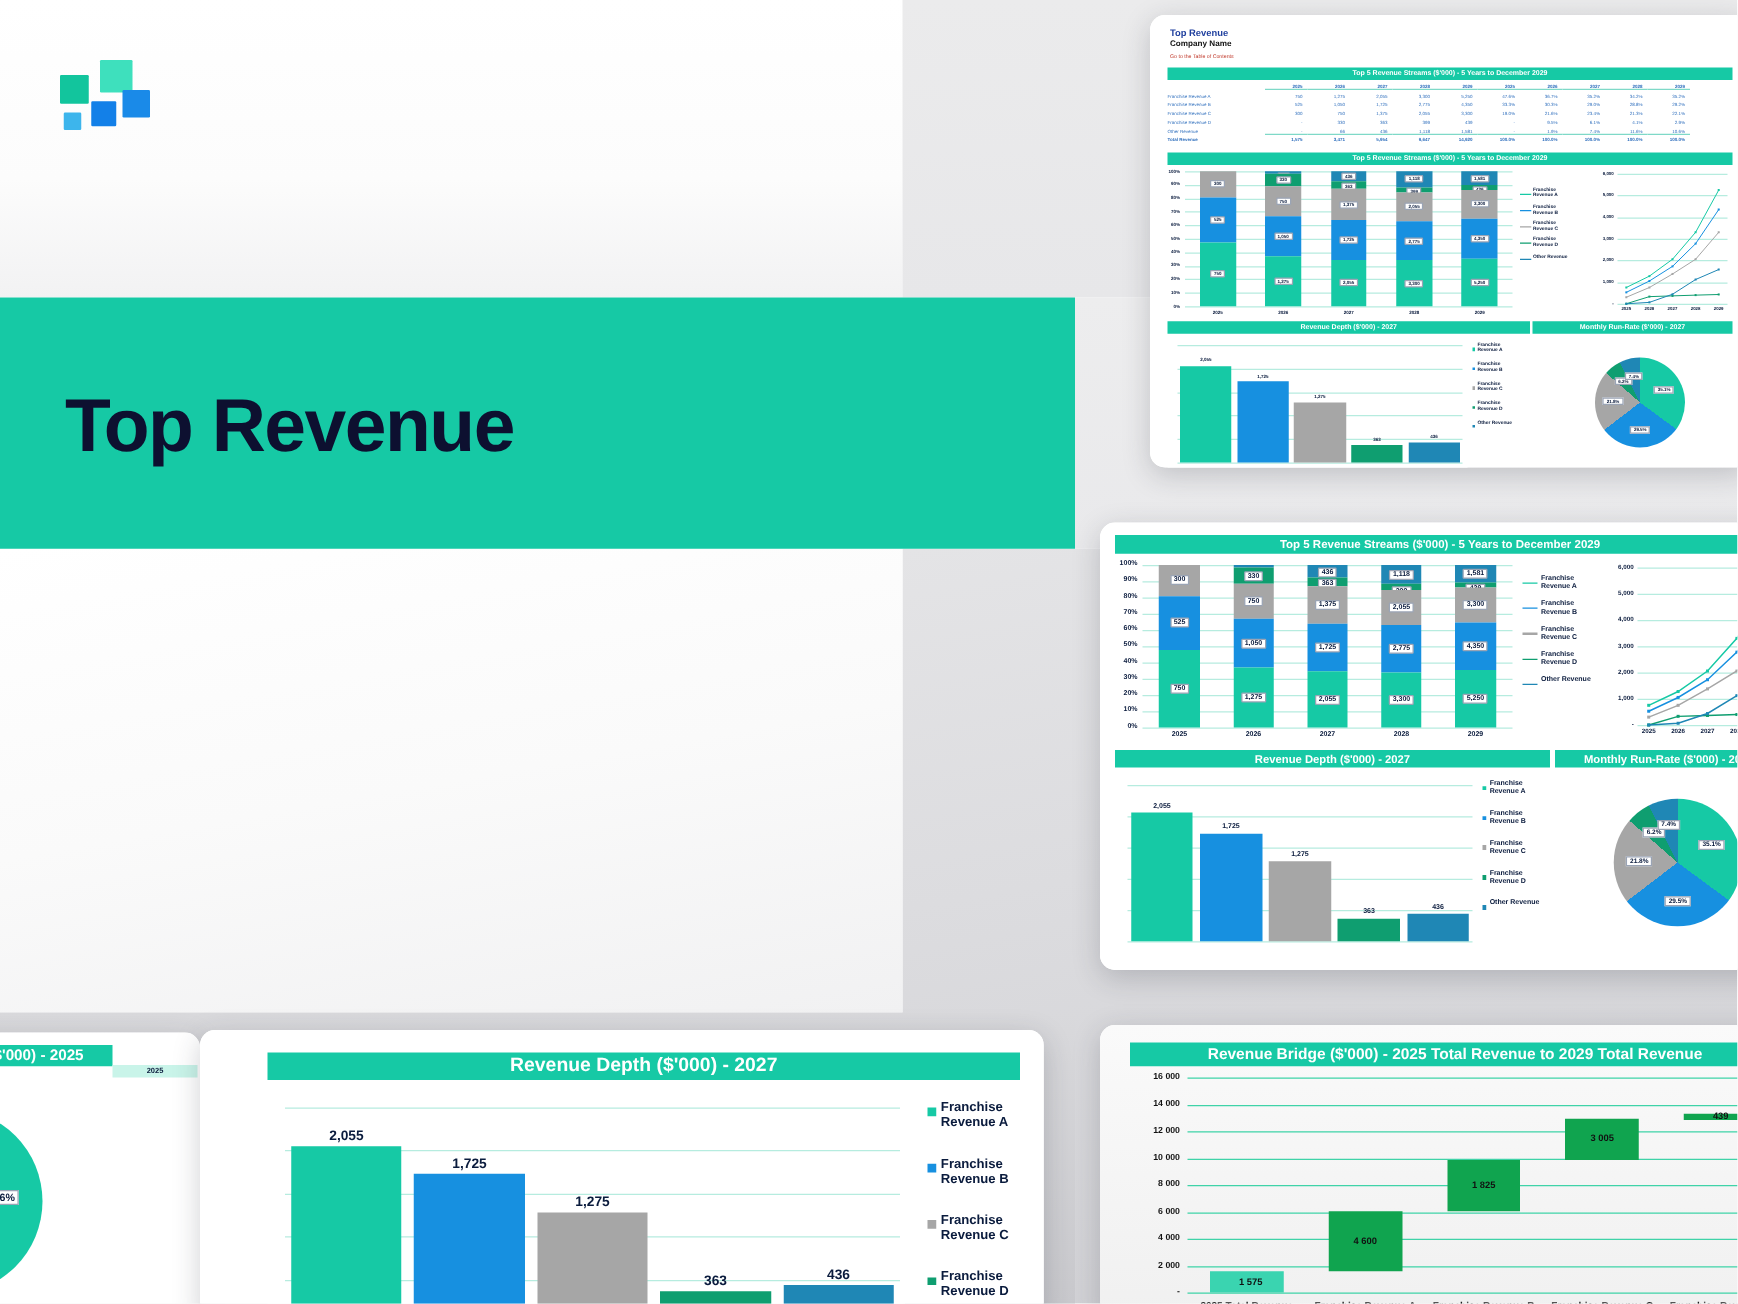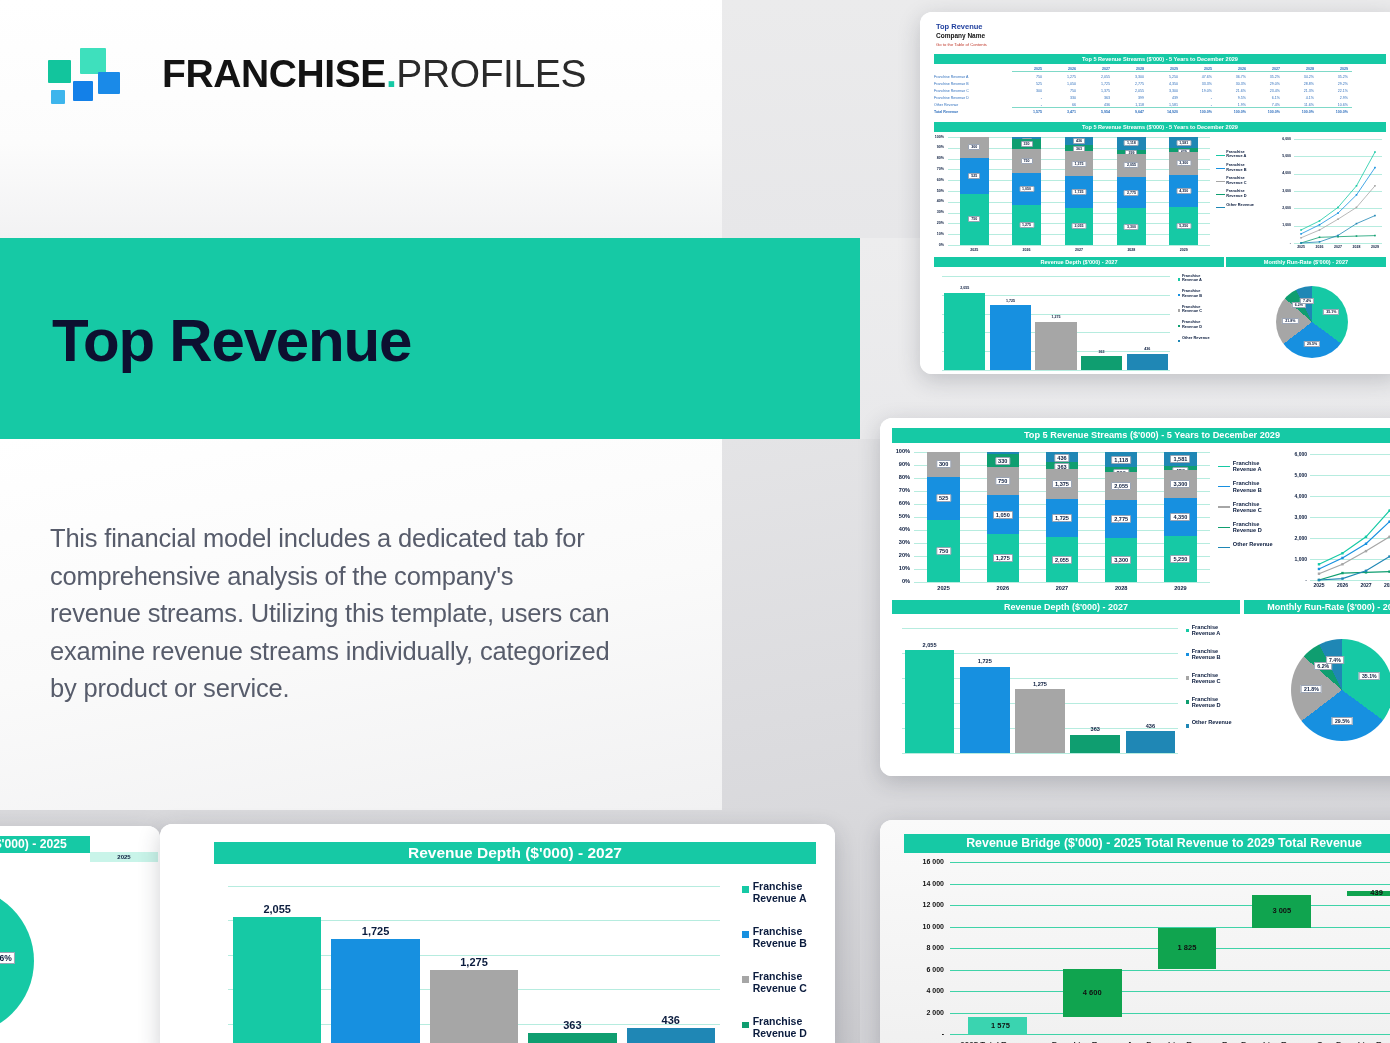--- a/index.html
+++ b/index.html
@@ -147,28 +147,24 @@
   <div class="bg-teal-band"></div>
 
   <div class="logo-wrap">
     <div class="logo-marks">
       <div class="sq" style="left:2px;  top:14px; width:23px; height:23px; background:#12c59d;"></div>
       <div class="sq" style="left:34px; top:2px;  width:26px; height:26px; background:#3ee0bd;"></div>
       <div class="sq" style="left:27px; top:35px; width:20px; height:20px; background:#1380e8;"></div>
       <div class="sq" style="left:52px; top:26px; width:22px; height:22px; background:#1a8ae8;"></div>
       <div class="sq" style="left:5px;  top:44px; width:14px; height:14px; background:#3db5ec;"></div>
     </div>
-    <div class="logo-text">
-      <span class="bold">FRANCHISE</span><span class="dot">.</span><span class="light">PROFILES</span>
-    </div>
   </div>
 
   <div class="title">Top Revenue</div>
 
-  <div class="para">This financial model includes a dedicated tab for comprehensive analysis of the company's revenue streams. Utilizing this template, users can examine revenue streams individually, categorized by product or service.</div>
 
   <div class="card" style="left:920px; top:12px; width:480px; height:362px;">
     <div class="sheet">
 
       <div class="sheet-title" style="left:16px; top:10px; font-size:7.5px;">Top Revenue</div>
       <div class="sheet-sub" style="left:16px; top:20px; font-size:6.5px;">Company Name</div>
       <div class="sheet-link" style="left:16px; top:30px; font-size:4.2px;">Go to the Table of Contents</div>
 
       <div class="banner" style="position:absolute; left:14px; top:42px; width:452px; height:10px; line-height:10px; font-size:5.6px;">Top 5 Revenue Streams ($'000) - 5 Years to December 2029</div>
 

